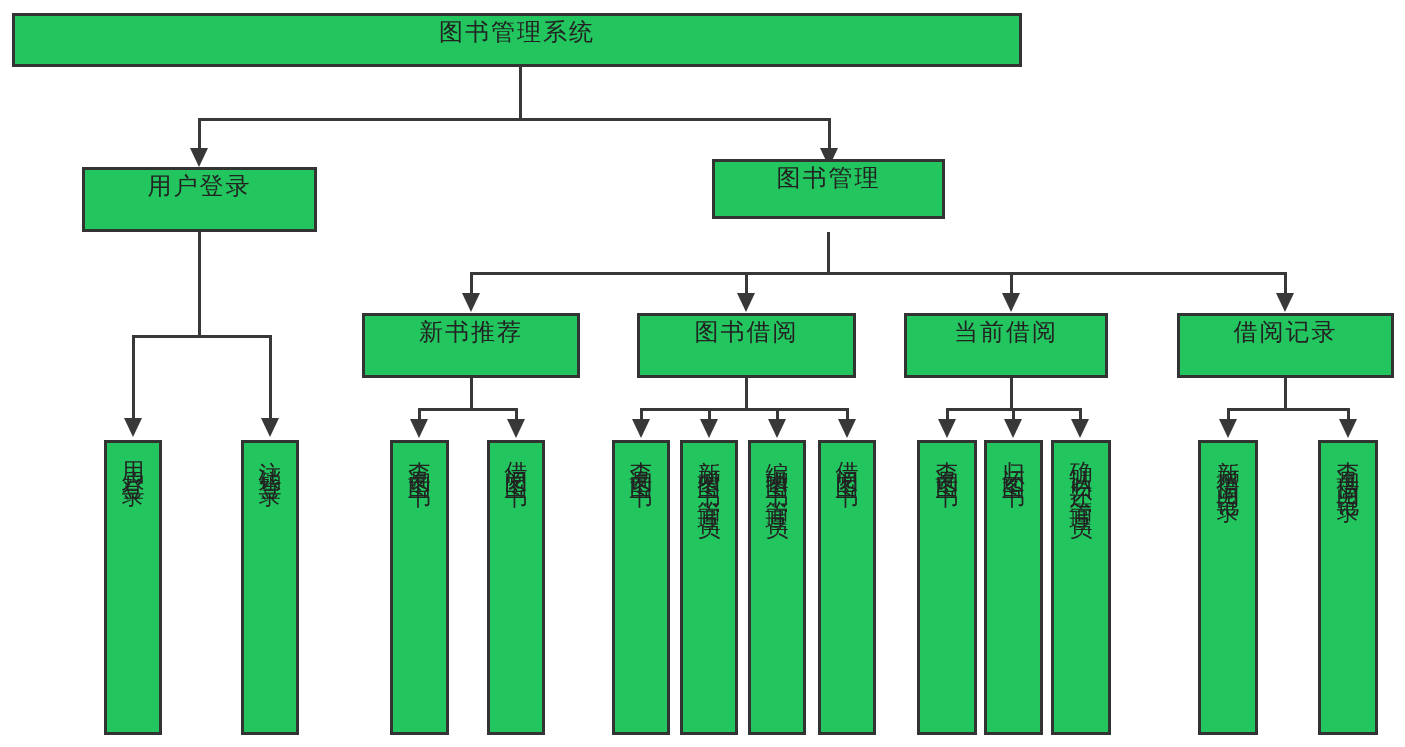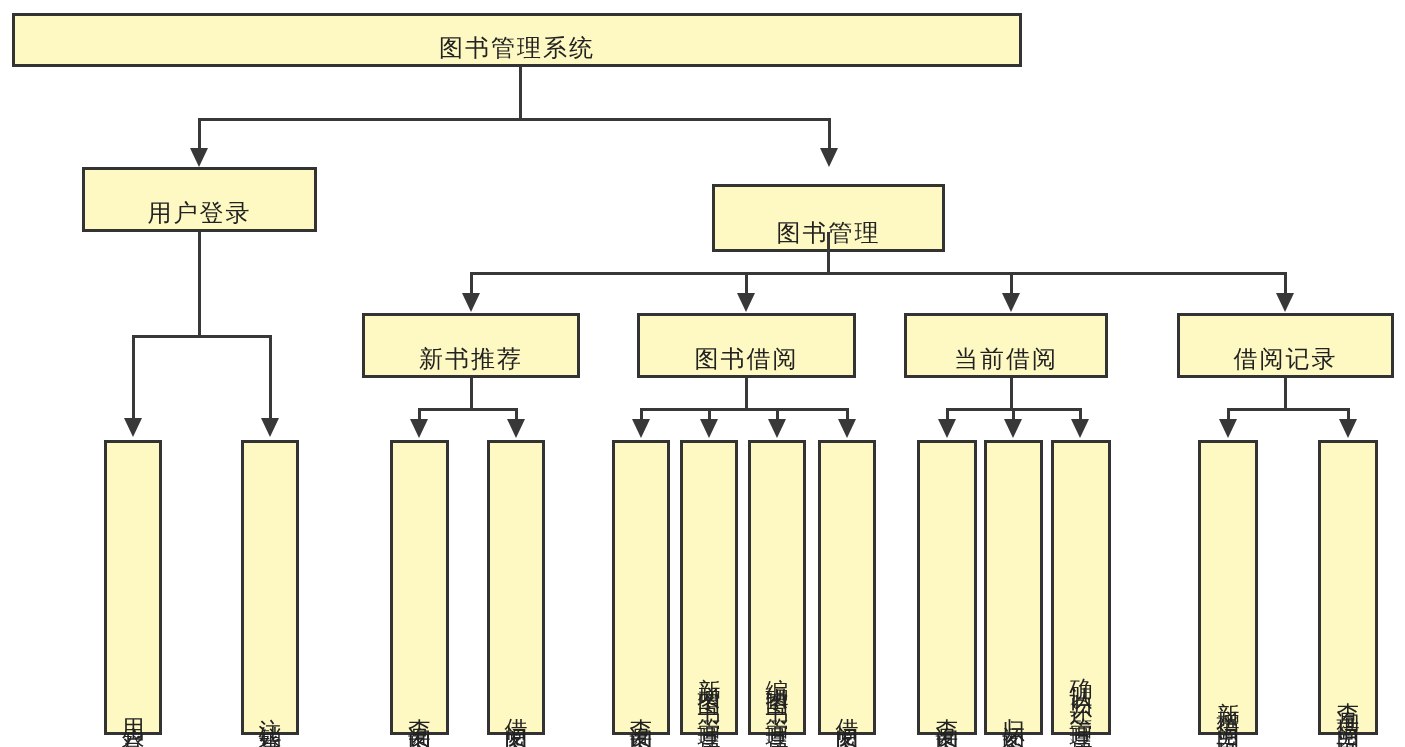--- a/index.html
+++ b/index.html
@@ -1,22 +1,22 @@
 <!DOCTYPE html>
 <html><head>
 <meta charset="utf-8">
 <style>
   html,body{margin:0;padding:0;background:#ffffff;}
   .canvas{
     position:relative;width:1405px;height:747px;background:#ffffff;overflow:hidden;
     font-family:"Liberation Sans",sans-serif;color:#222222;
   }
   .box{
-    position:absolute;box-sizing:border-box;border:3px solid #333333;background:#fef9c3;
-    display:flex;align-items:flex-end;justify-content:center;
+    position:absolute;box-sizing:border-box;border:3px solid #333333;background:#22c55e;
+    display:flex;align-items:flex-start;justify-content:center;
     font-size:24px;letter-spacing:2px;white-space:nowrap;
   }
   .vbox{font-size:23px;letter-spacing:0;}
   .vbox .vtxt{
     writing-mode:vertical-rl;text-orientation:mixed;
     letter-spacing:8px;line-height:1;white-space:nowrap;
   }
   .hl{position:absolute;height:3px;background:#383838;}
   .vl{position:absolute;width:3px;background:#383838;}
   .ar{
@@ -41,21 +41,21 @@
   <div class="vl" style="left:519px;top:67px;height:54px"></div>
   <div class="hl" style="left:198px;top:118px;width:633px"></div>
   <div class="vl" style="left:198px;top:118px;height:33px"></div>
   <div class="ar" style="left:190px;top:148px"></div>
   <div class="vl" style="left:828px;top:118px;height:33px"></div>
   <div class="ar" style="left:820px;top:148px"></div>
 
   <div class="box" style="left:82px;top:167px;width:235px;height:65px">
     <span>用户登录</span>
   </div>
-  <div class="box" style="left:712px;top:184px;width:233px;height:68px">
+  <div class="box" style="left:712px;top:159px;width:233px;height:60px">
     <span>图书管理</span>
   </div>
 
   <div class="vl" style="left:198px;top:232px;height:106px"></div>
   <div class="hl" style="left:132px;top:335px;width:140px"></div>
   <div class="vl" style="left:132px;top:335px;height:84px"></div>
   <div class="ar" style="left:124px;top:418px"></div>
   <div class="vl" style="left:269px;top:335px;height:84px"></div>
   <div class="ar" style="left:261px;top:418px"></div>
 

